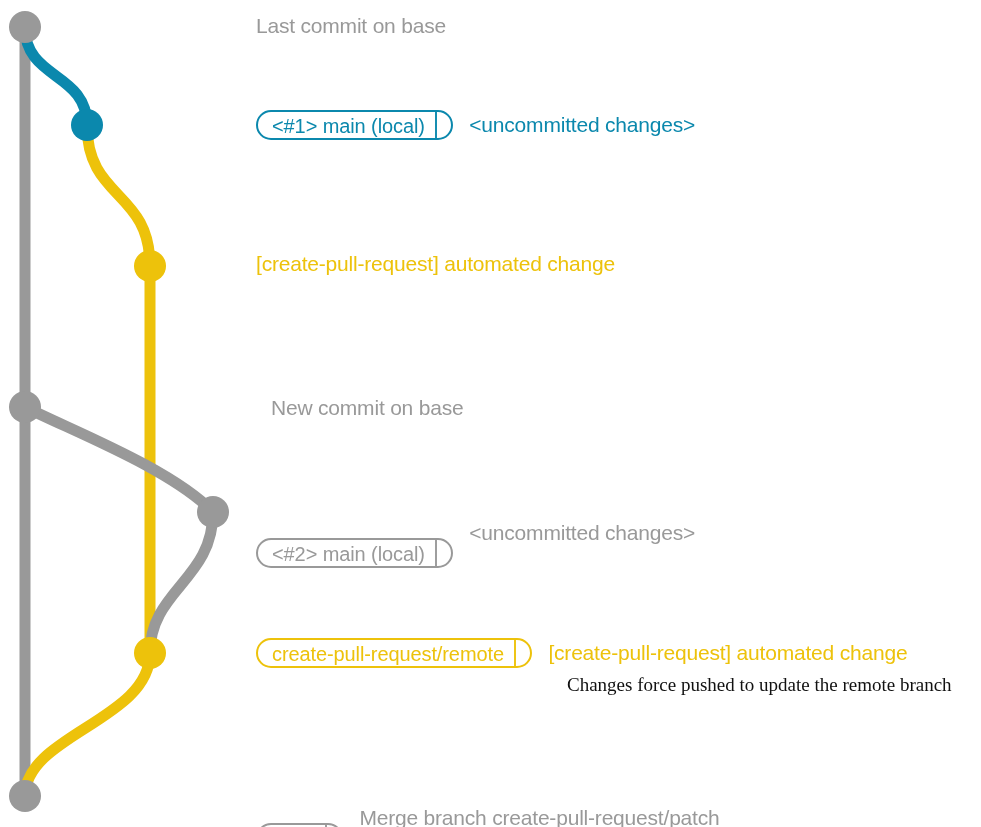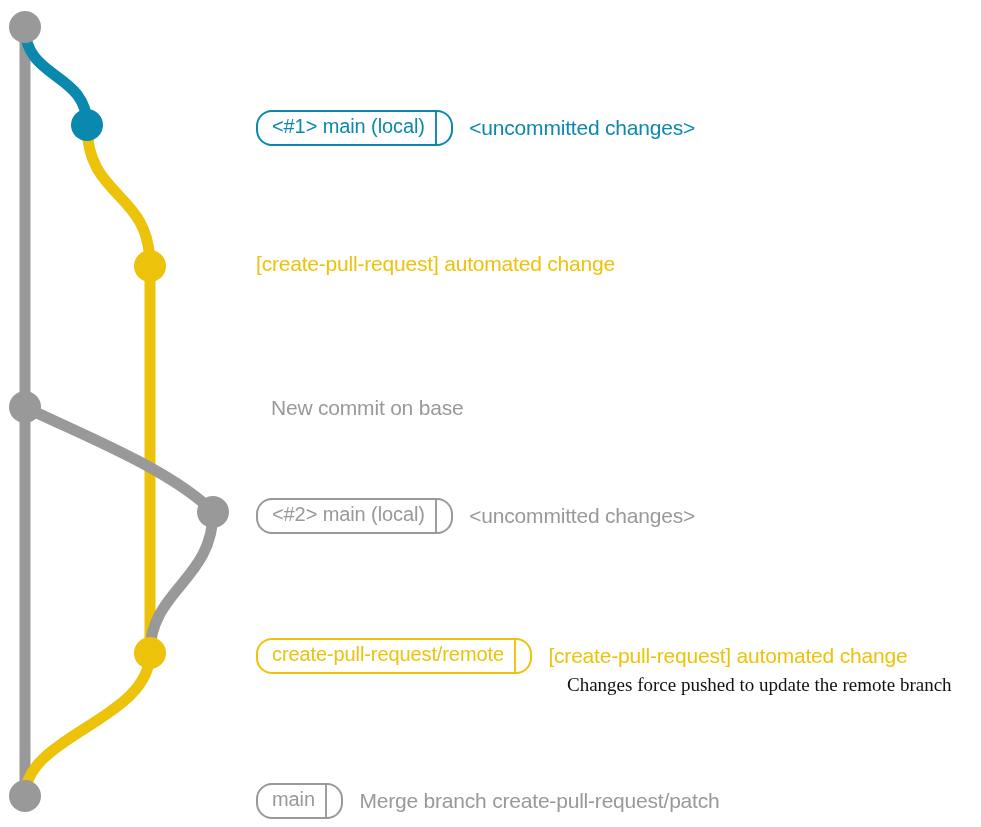--- a/index.html
+++ b/index.html
@@ -38,21 +38,21 @@
     left: 0;
     white-space: nowrap;
   }
 
   
   .tag {
     display: inline-block;
     vertical-align: middle;
     border: 2px solid #c2410c;
     border-radius: 16px;
-    height: 36px;
+    height: 30px;
     line-height: 28px;
     padding: 0 26px 0 14px;
     font-size: 20px;
     letter-spacing: -0.1px;
     color: #999999;
     position: relative;
     box-sizing: border-box;
     background: #ffffff;
   }
   .tag::after {
@@ -60,21 +60,21 @@
     content: "";
     position: absolute;
     right: 14px;
     top: 0px;
     bottom: 0px;
     width: 2px;
     background: currentColor;
     opacity: 0.95;
   }
   .tag.blue  { border-color: #0b88ad; color: #0b88ad; }
-  .tag.gray  { border-color: #999999; color: #999999; }
+  .tag.gray  { border-color: #999999; color: #999999; margin-top: 40px; }
   .tag.yellow{ border-color: #edc20b; color: #edc20b; }
 
   
   .subject {
     display: inline-block;
     vertical-align: middle;
     font-size: 21px;
     letter-spacing: -0.2px;
     margin-left: 12px;
   }
@@ -121,20 +121,21 @@
   <circle cx="87" cy="125" r="16" fill="#0b88ad"></circle>
   <circle cx="150" cy="266" r="16" fill="#edc20b"></circle>
   <circle cx="25" cy="407" r="16" fill="#999999"></circle>
   <circle cx="213" cy="512" r="16" fill="#999999"></circle>
   <circle cx="150" cy="653" r="16" fill="#edc20b"></circle>
   <circle cx="25" cy="796" r="16" fill="#999999"></circle>
 </svg>
 
 <div id="label-layer">
 
+  <div class="plain-note" style="left:256px; top:14px;">Last commit on base</div>
 
   <div class="row" style="top:110px; left:256px;">
     <span class="tag blue">&lt;#1&gt; main (local)</span>
     <span class="subject blue">&lt;uncommitted changes&gt;</span>
   </div>
 
   <div class="row" style="top:252px; left:256px;">
     <span class="subject yellow nolead">[create-pull-request] automated change</span>
   </div>
 

